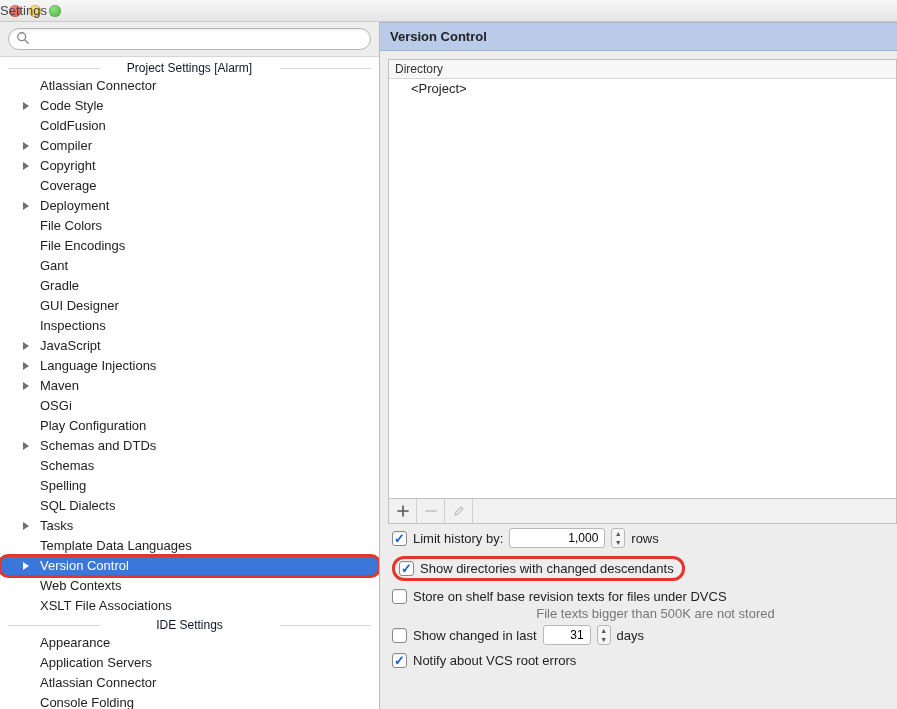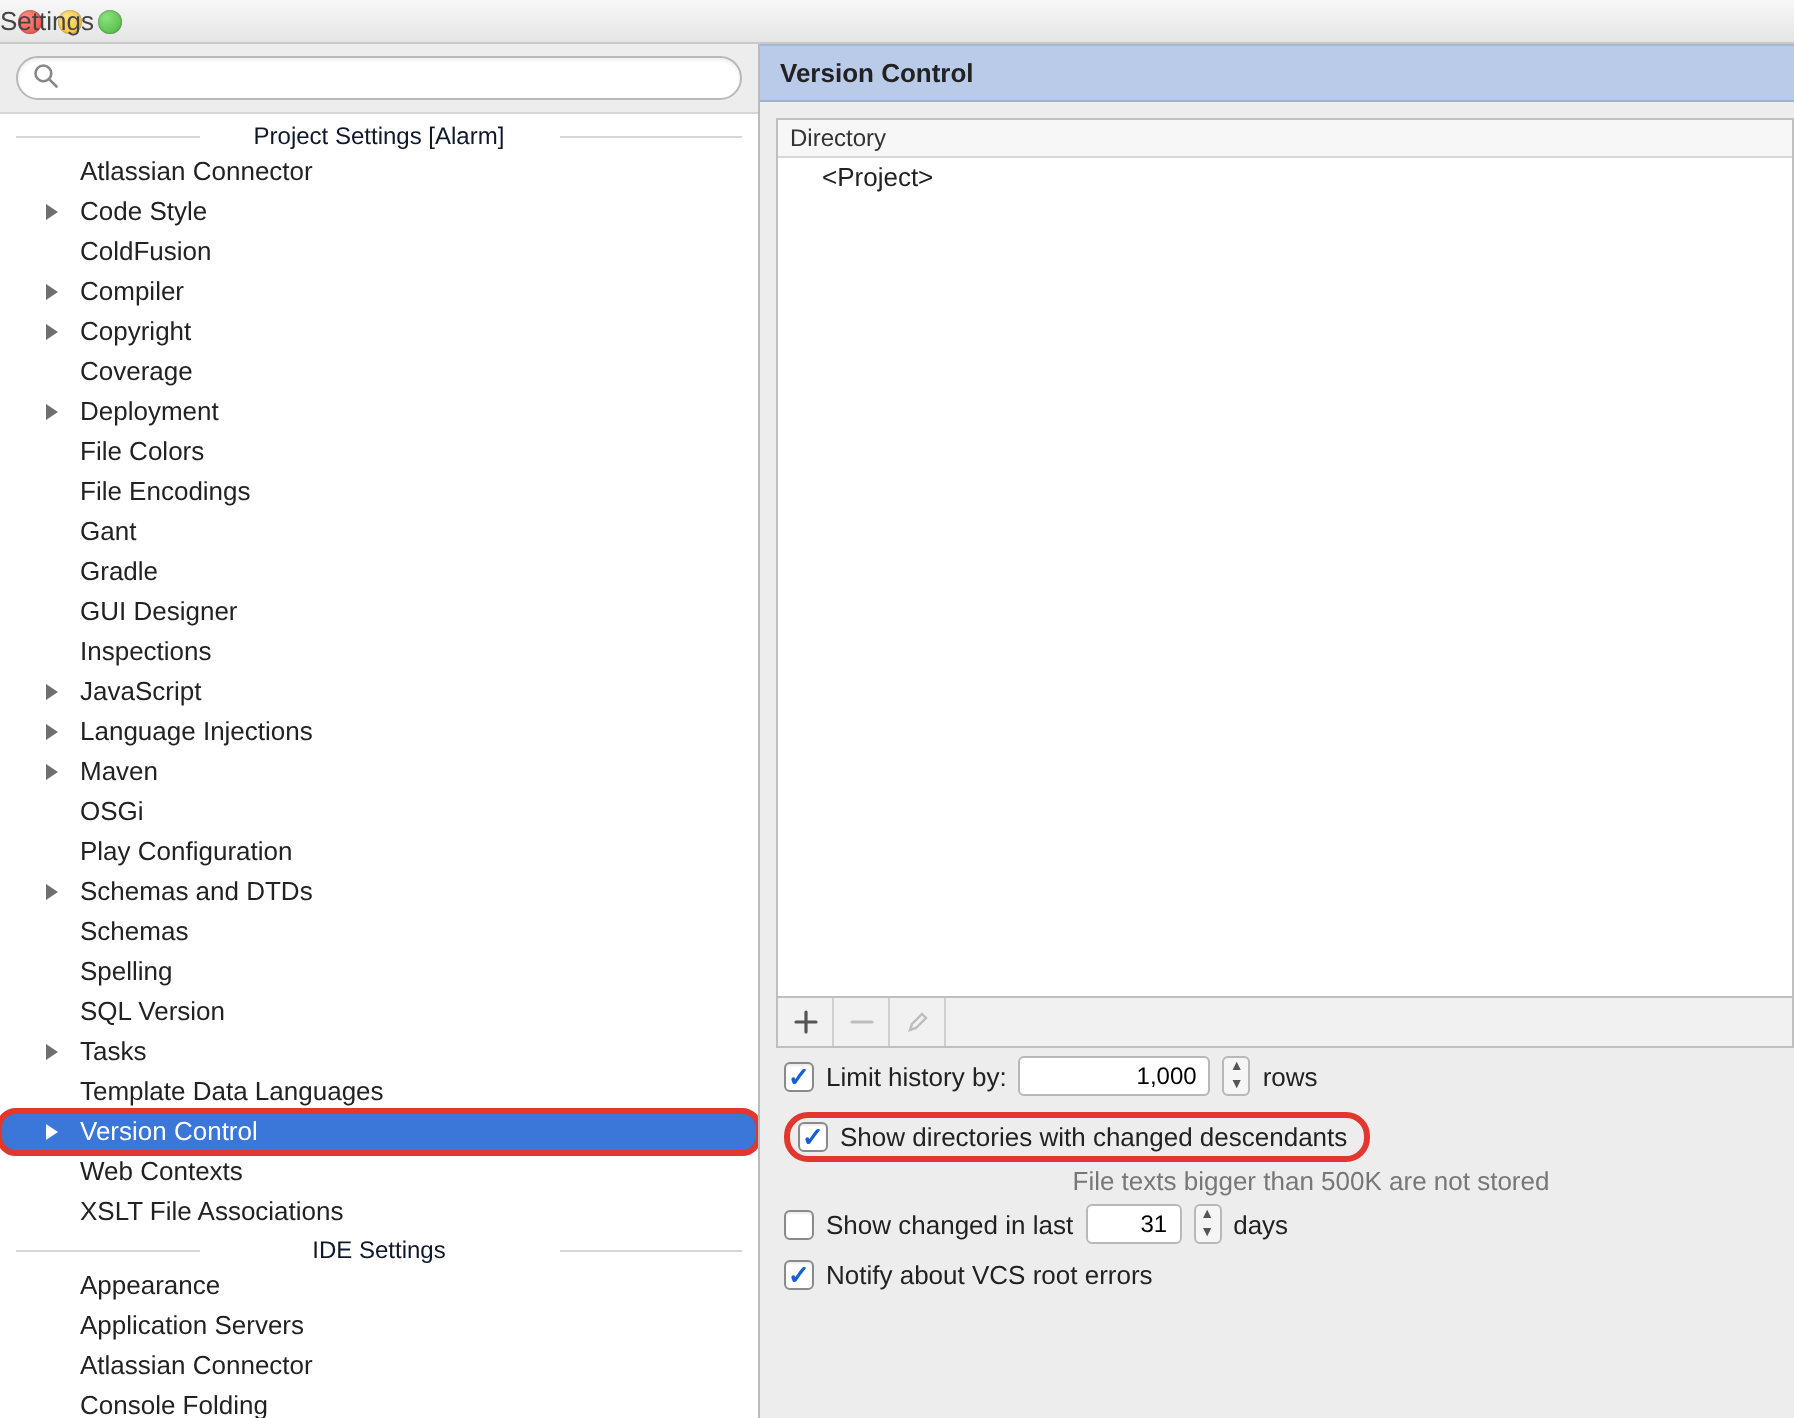--- a/index.html
+++ b/index.html
@@ -192,21 +192,21 @@
           <div class="item">GUI Designer</div>
           <div class="item">Inspections</div>
           <div class="item has-children">JavaScript</div>
           <div class="item has-children">Language Injections</div>
           <div class="item has-children">Maven</div>
           <div class="item">OSGi</div>
           <div class="item">Play Configuration</div>
           <div class="item has-children">Schemas and DTDs</div>
           <div class="item">Schemas</div>
           <div class="item">Spelling</div>
-          <div class="item">SQL Version</div>
+          <div class="item">SQL Dialects</div>
           <div class="item has-children">Tasks</div>
           <div class="item">Template Data Languages</div>
           <div class="item has-children selected highlight-ring">Version Control</div>
           <div class="item">Web Contexts</div>
           <div class="item">XSLT File Associations</div>
         </div>
       <div class="section-header">IDE Settings</div>
       <div id="ide-list">
           <div class="item">Appearance</div>
           <div class="item">Application Servers</div>
@@ -255,20 +255,24 @@
         <span>rows</span>
       </div>
 
       <div class="form-row">
         <span class="highlight-box">
           <span class="checkbox checked"></span>
           <span>Show directories with changed descendants</span>
         </span>
       </div>
 
+      <div class="form-row">
+        <span class="checkbox"></span>
+        <span>Store on shelf base revision texts for files under DVCS</span>
+      </div>
       <div class="hint">File texts bigger than 500K are not stored</div>
 
       <div class="form-row">
         <span class="checkbox"></span>
         <span>Show changed in last</span>
         <input class="num-input small" value="31" style="">
         <span class="stepper">
             <span>▲</span>
             <span>▼</span>
           </span>

